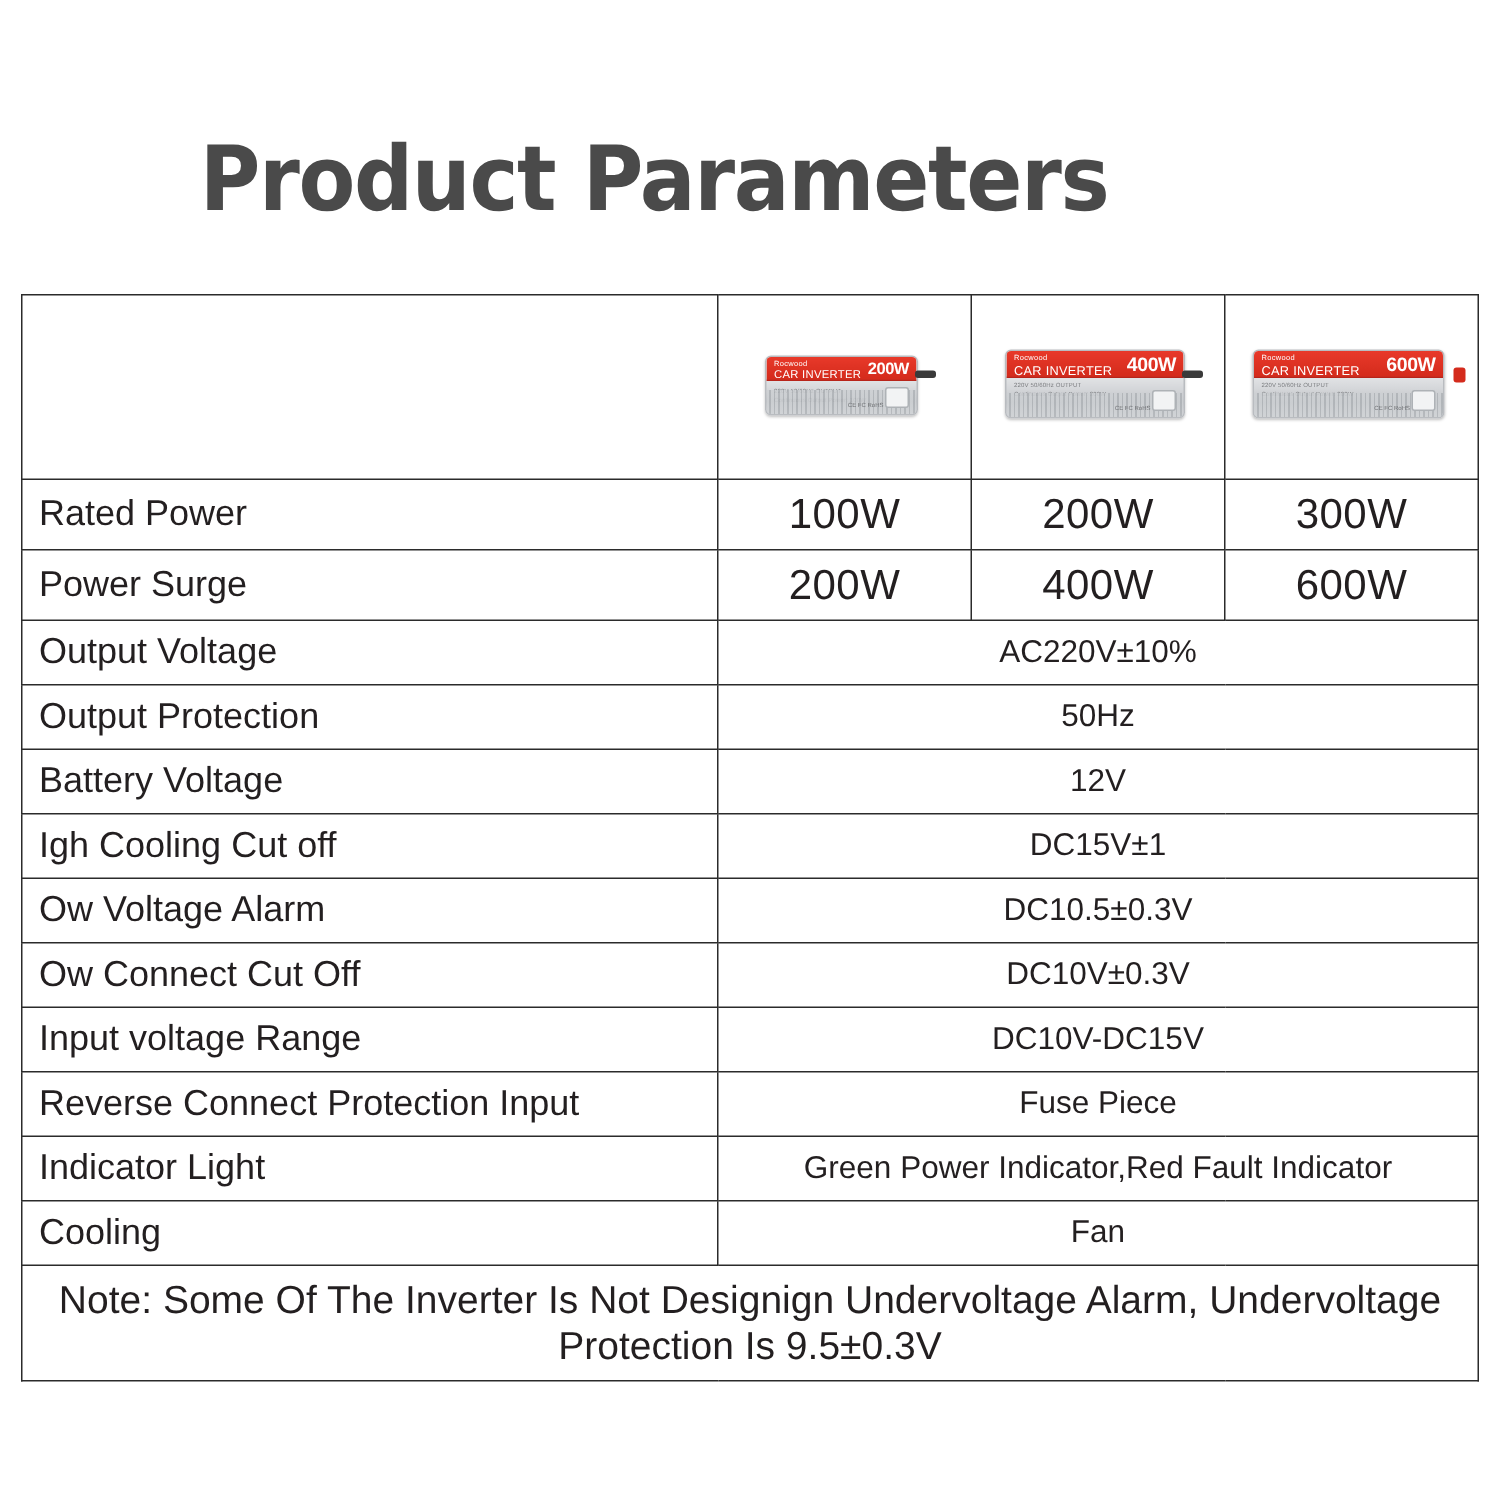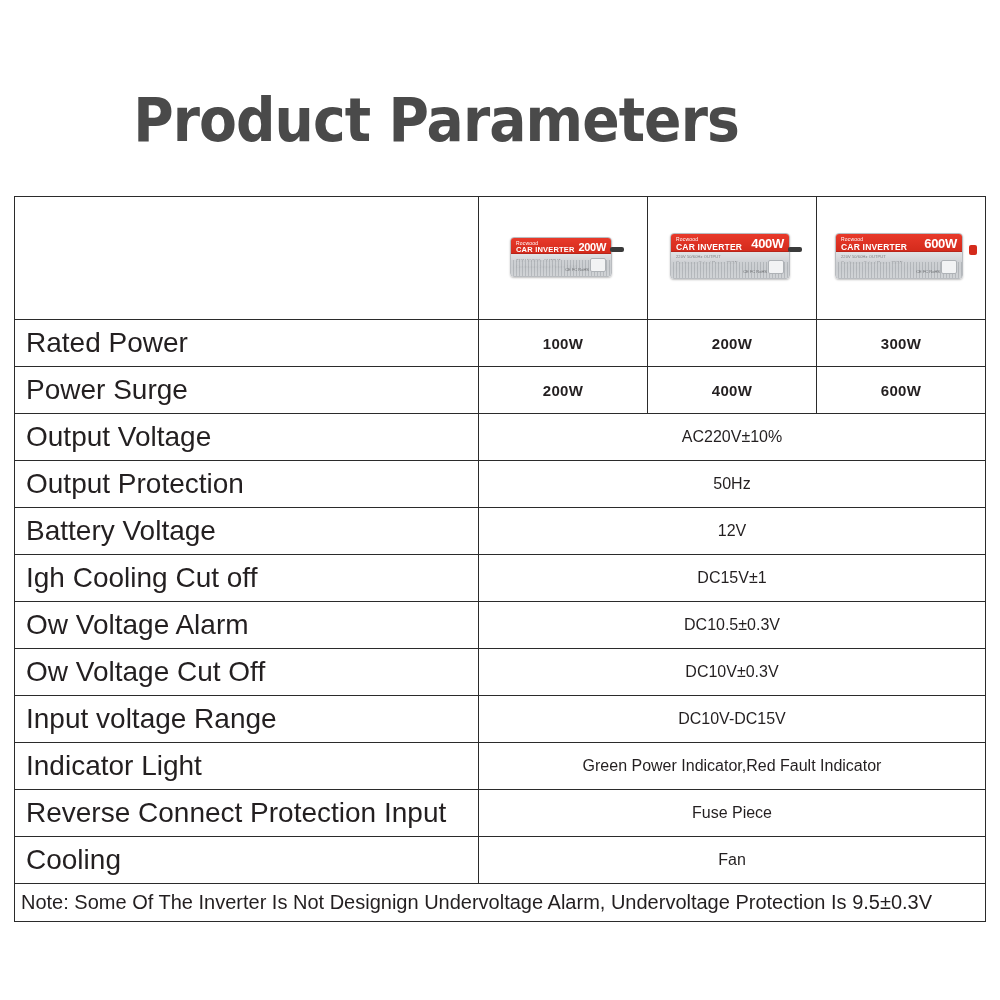--- a/index.html
+++ b/index.html
@@ -44,46 +44,46 @@
     width: 972px;
     table-layout: fixed;
   }
   table.spec td {
     border: 1px solid #2b2b2b;
     padding: 0;
     vertical-align: middle;
   }
   .c-label {
     width: 452px;
-    font-size: 28px;
+    font-size: 24px;
     padding: 7px 0 7px 11px !important;
     color: #231f20;
     white-space: nowrap;
   }
   .c-val {
     text-align: center;
-    font-size: 16px;
+    font-size: 21px;
     padding: 7px 4px !important;
   }
   .c-bold {
-    font-weight: bold;
-    font-size: 15px;
+    font-weight: normal;
+    font-size: 28px;
     letter-spacing: 0.3px;
   }
   .img-row td {
     height: 108px;
   }
   .prodcell {
     text-align: center;
     vertical-align: middle;
     padding: 4px !important;
   }
   .note-row td {
-    text-align: left;
-    font-size: 20px;
+    text-align: center;
+    font-size: 26px;
     padding: 7px 6px !important;
     margin-left: 40px;
   }
 
   
   .inv {
     position: relative;
     display: inline-block;
     height: 62px;
   }
@@ -113,21 +113,21 @@
     font-size: 5px;
     color: #fff;
     font-family: "Liberation Sans", sans-serif;
     letter-spacing: 0.2px;
   }
   .inv .model {
     position: absolute;
     left: 5px;
     top: 8px;
     font-size: 8.5px;
-    font-weight: bold;
+    font-weight: normal;
     color: #ffffff;
     letter-spacing: 0.2px;
     white-space: nowrap;
   }
   .inv .watt {
     position: absolute;
     right: 5px;
     top: 2.5px;
     font-size: 13px;
     font-weight: bold;
@@ -295,34 +295,34 @@
       </tr>
       <tr>
         <td class="c-label">Igh Cooling Cut off</td>
         <td class="c-val" colspan="3">DC15V±1</td>
       </tr>
       <tr>
         <td class="c-label">Ow Voltage Alarm</td>
         <td class="c-val" colspan="3">DC10.5±0.3V</td>
       </tr>
       <tr>
-        <td class="c-label">Ow Voltage Cut Off</td>
+        <td class="c-label">Ow Connect Cut Off</td>
         <td class="c-val" colspan="3">DC10V±0.3V</td>
       </tr>
       <tr>
         <td class="c-label">Input voltage Range</td>
         <td class="c-val" colspan="3">DC10V-DC15V</td>
       </tr>
       <tr>
+        <td class="c-label">Reverse Connect Protection Input</td>
+        <td class="c-val" colspan="3">Fuse Piece</td>
+      </tr>
+      <tr>
         <td class="c-label">Indicator Light</td>
         <td class="c-val" colspan="3">Green Power Indicator,Red Fault Indicator</td>
-      </tr>
-      <tr>
-        <td class="c-label">Reverse Connect Protection Input</td>
-        <td class="c-val" colspan="3">Fuse Piece</td>
       </tr>
       <tr>
         <td class="c-label">Cooling</td>
         <td class="c-val" colspan="3">Fan</td>
       </tr>
 
       <tr class="note-row">
         <td colspan="4">Note: Some Of The Inverter Is Not Designign Undervoltage Alarm, Undervoltage Protection Is 9.5±0.3V</td>
       </tr>
 

